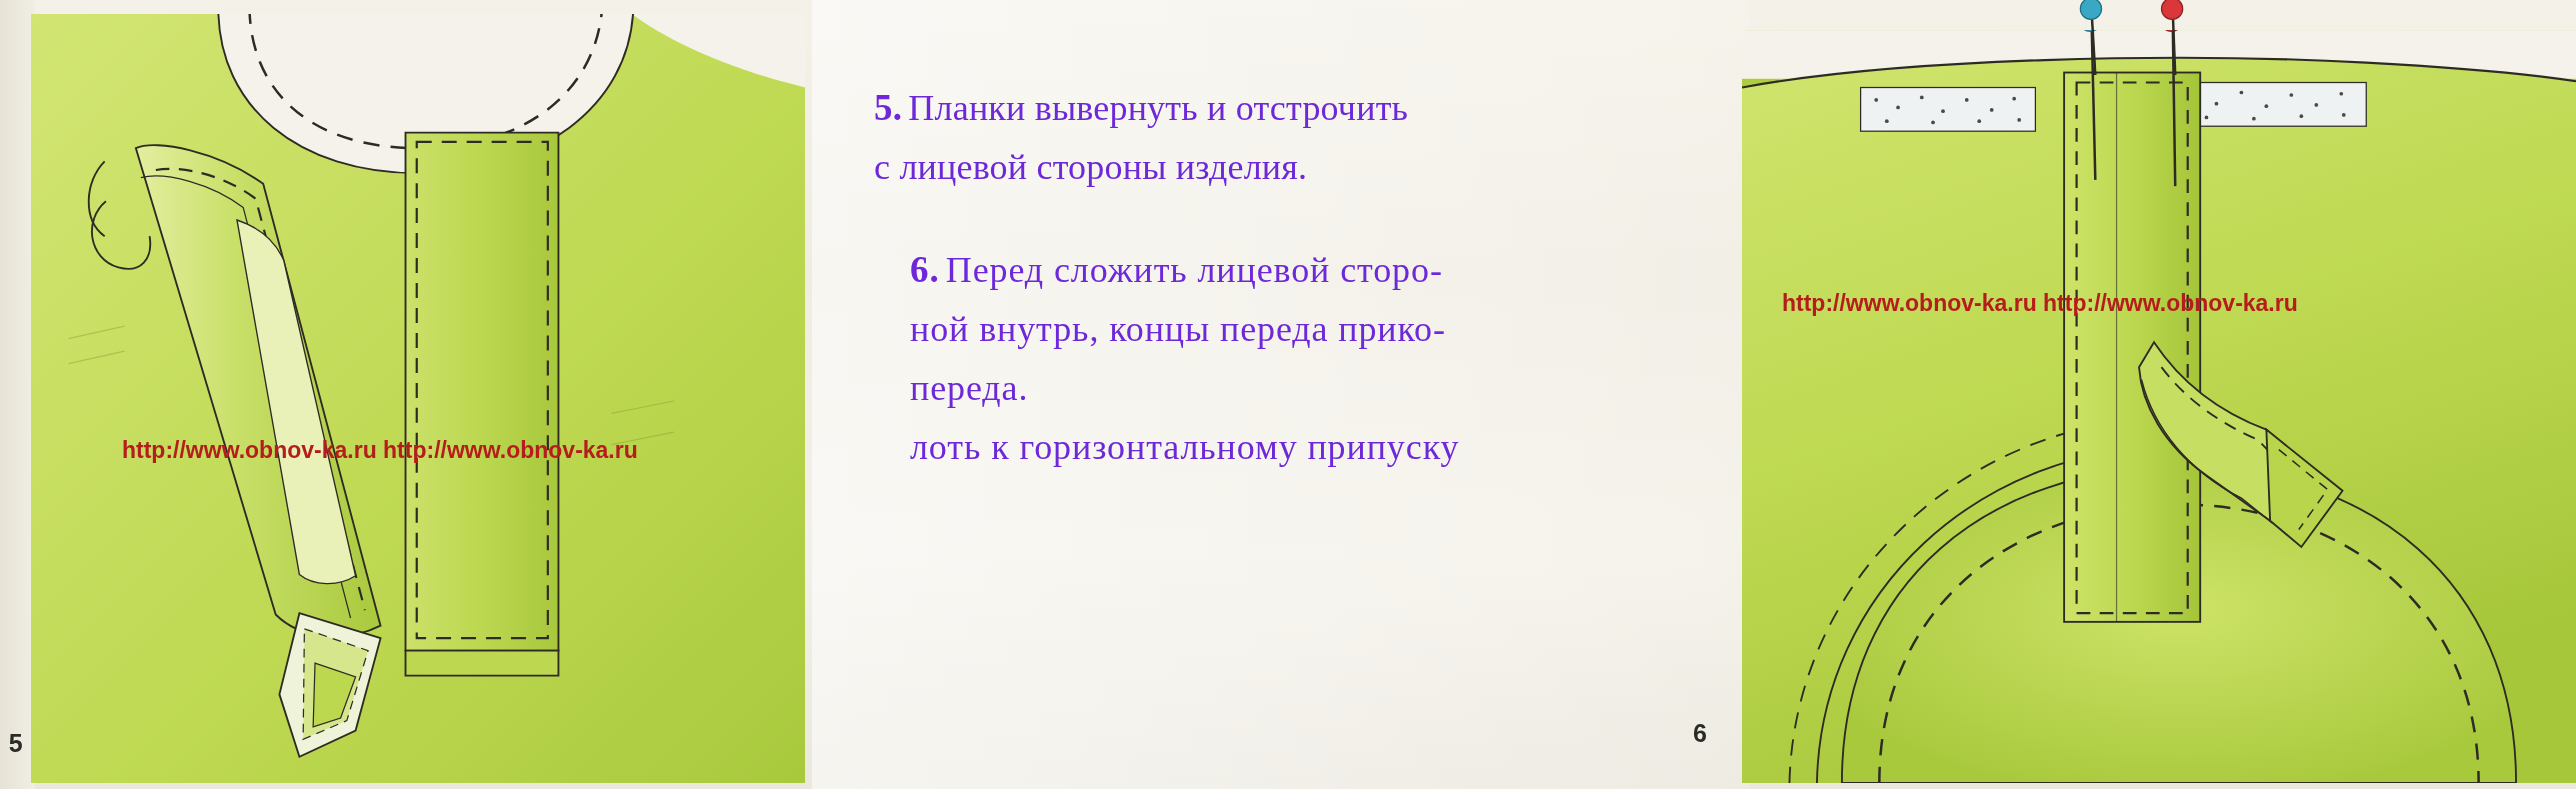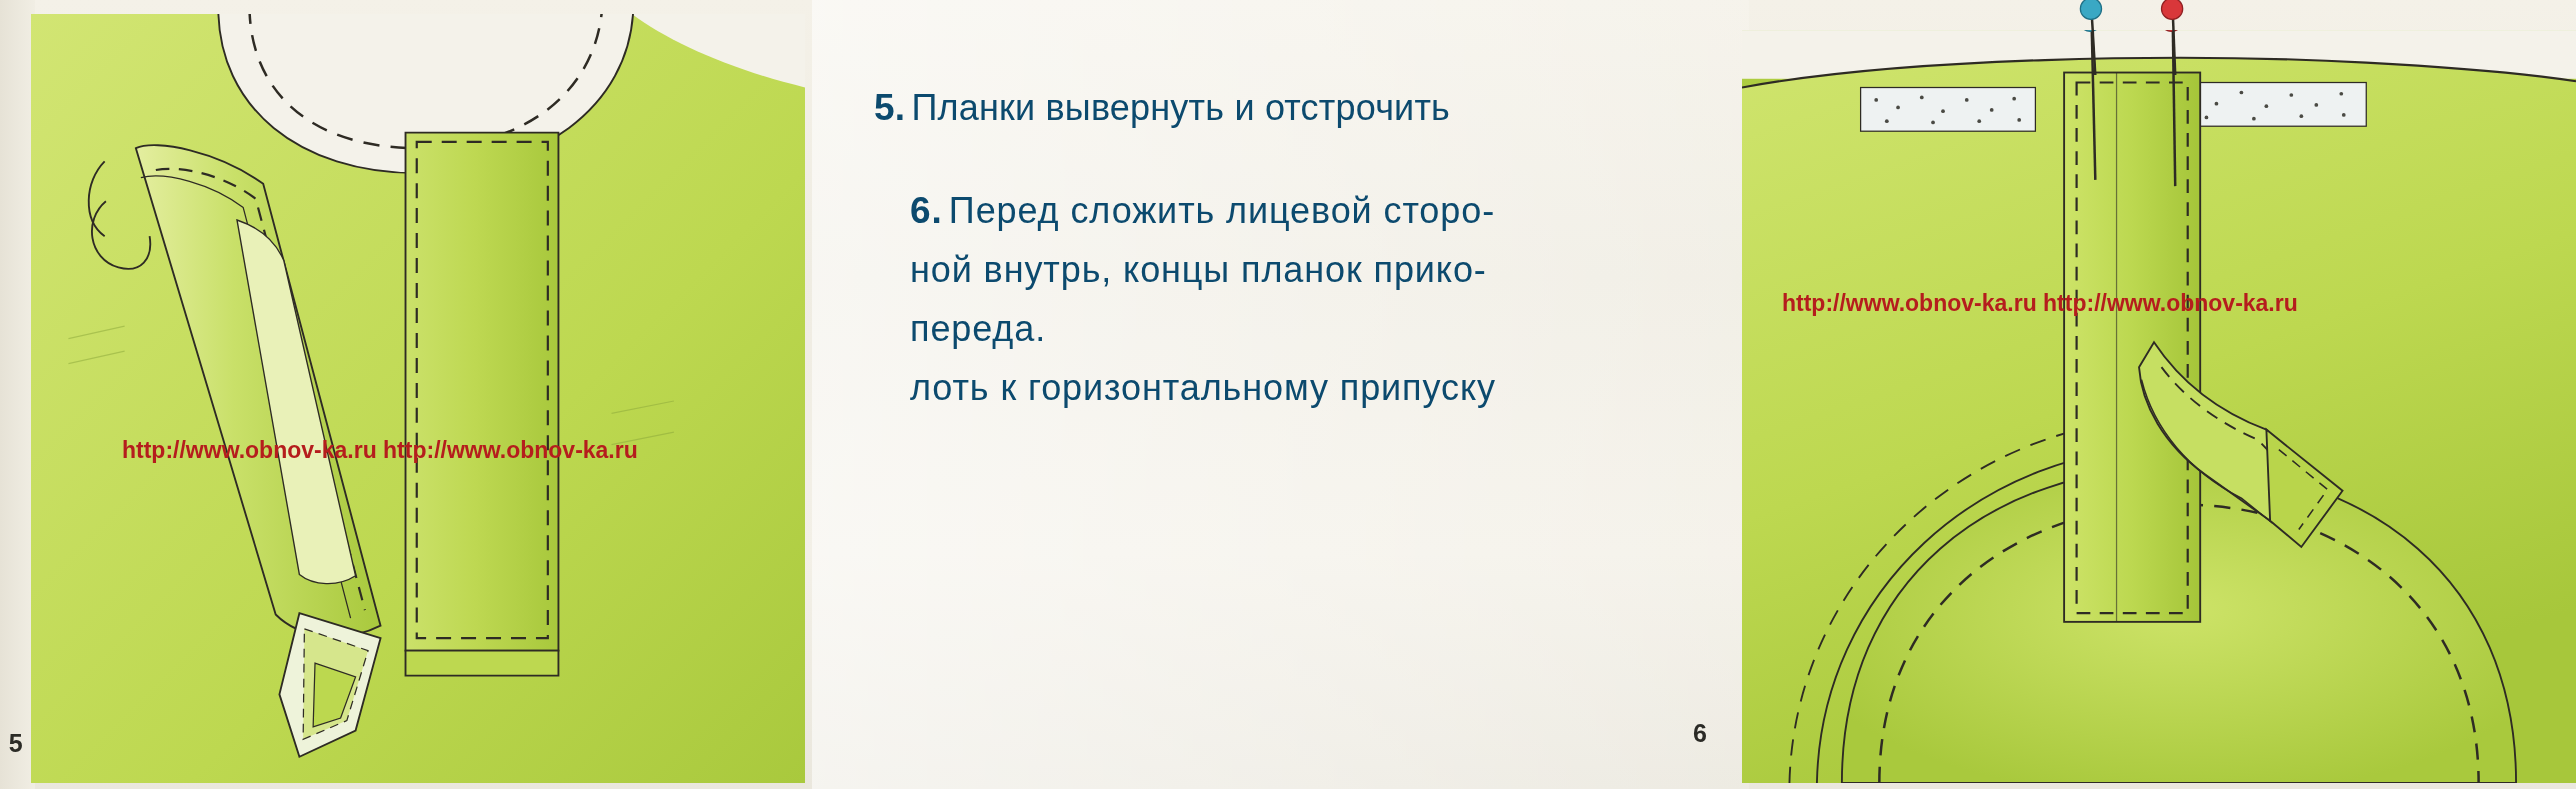--- a/index.html
+++ b/index.html
@@ -77,24 +77,24 @@
     position: absolute;
     left: 874px;
     top: 81px;
     width: 812px;
   }
   .step {
     margin-bottom: 49px;
   }
   .step p {
     margin: 0 0 5px 0;
-    font-family: Liberation Sans, sans-serif;
+    font-family: Liberation Serif, serif;
     font-size: 36px;
     line-height: 54px;
-    color: #0c4a6e;
+    color: #6d28d9;
     letter-spacing: 0.2px;
   }
   .step .num {
     font-weight: 700;
     font-size: 37px;
     margin-right: 6.2px;
   }
   .step-6 p {
     letter-spacing: 0.9px;
     margin-left: 36px;
@@ -187,27 +187,28 @@
   <div class="panel-number" id="panel-5-number">5</div>
 
   <div class="watermark" id="watermark-left">http://www.obnov-ka.ru http://www.obnov-ka.ru</div>
 
   <div class="text-col">
 
     <div class="step step-5">
       <p>
         <span class="num">5.</span><span>Планки вывернуть и отстрочить</span>
       </p>
+      <p>с лицевой стороны изделия.</p>
     </div>
 
     <div class="step step-6">
       <p>
         <span class="num">6.</span><span>Перед сложить лицевой сторо-</span>
       </p>
-      <p>ной внутрь, концы планок прико-</p>
+      <p>ной внутрь, концы переда прико-</p>
       <p>переда.</p>
       <p>лоть к горизонтальному припуску</p>
     </div>
 
   </div>
 
   <div class="panel" id="panel-6">
     <svg width="834" height="753" viewBox="0 0 1336 1206">
       <defs>
         <linearGradient id="g6bg" x1="0" y1="0" x2="0.4" y2="1">

